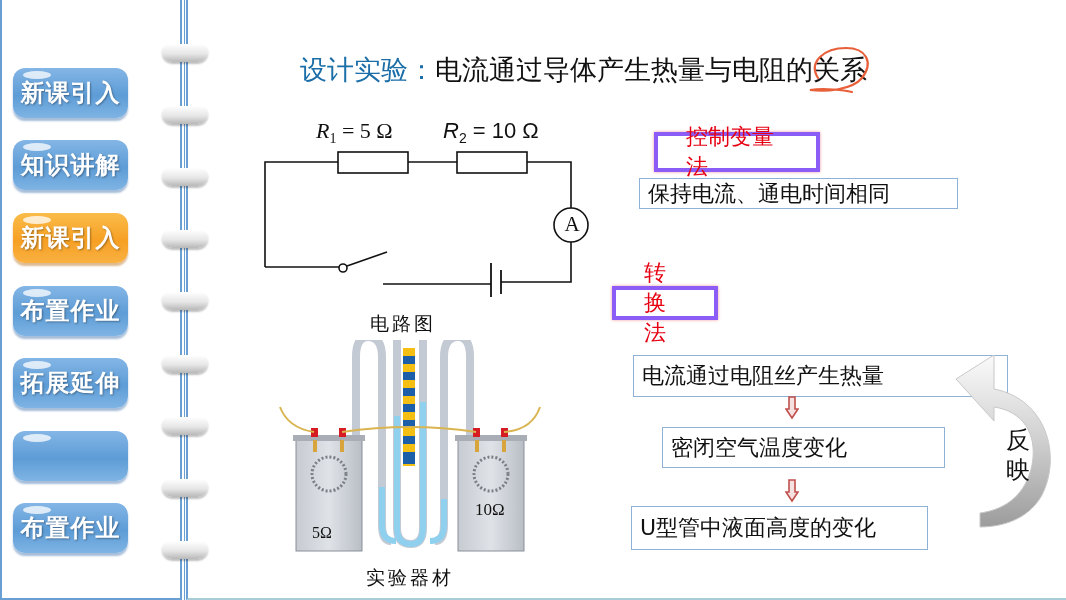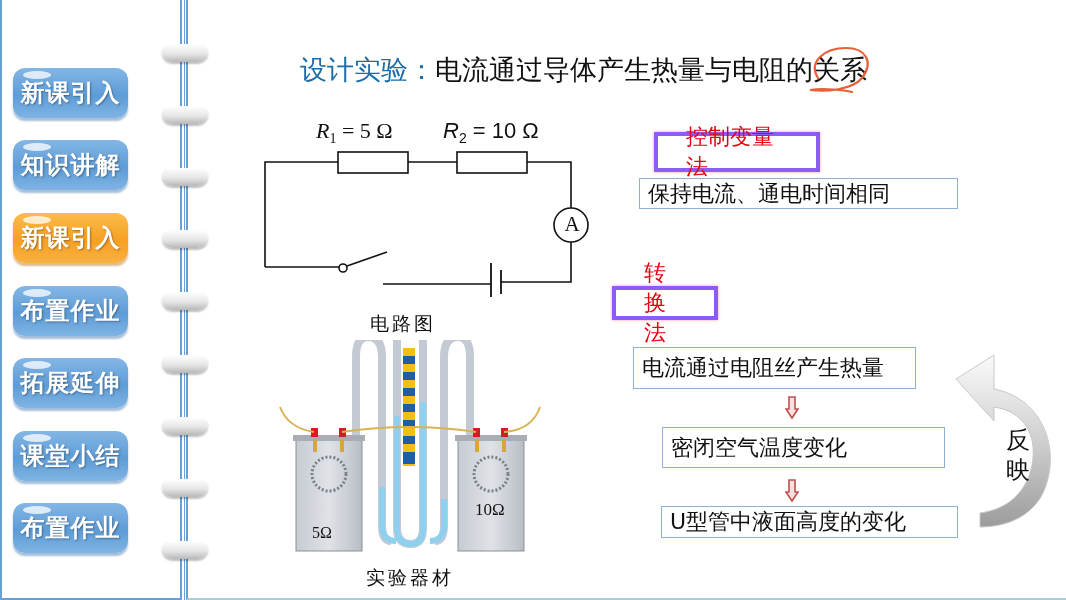--- a/index.html
+++ b/index.html
@@ -54,21 +54,20 @@
 <div class="nav-btn blue" style="top:286px">
     <div class="gloss"></div>
     <span class="lbl">布置作业</span>
   </div>
 <div class="nav-btn blue" style="top:358px">
     <div class="gloss"></div>
     <span class="lbl">拓展延伸</span>
   </div>
 <div class="nav-btn blue" style="top:431px">
     <div class="gloss"></div>
-    <span class="lbl">课堂小结</span>
   </div>
 <div class="nav-btn blue" style="top:503px">
     <div class="gloss"></div>
     <span class="lbl">布置作业</span>
   </div>
 
 <div id="title">
   <span class="hl">设计实验：</span><span>电流通过导体产生热量与电阻的关系</span>
 </div>
 <svg style="position:absolute;left:790px;top:40px" width="90" height="62">
@@ -160,29 +159,29 @@
   <path d="M20,67 Q28,88 54,92 M82,92 Q150,82 216,92 M244,92 Q272,90 280,67" fill="none" stroke="#d9b450" stroke-width="2"></path>
 </svg>
 <div style="position:absolute;left:312px;top:524px;font-family:'Liberation Serif',serif;font-size:16px;color:#111;">5Ω</div>
 <div style="position:absolute;left:475px;top:500px;font-family:Liberation Serif, serif;font-size:17px;color:#111;">10Ω</div>
 <div class="cap" style="left:366px;top:565px">实验器材</div>
 
 <div class="tag" style="left:638px;top:132px;width:166px;height:40px">控制变量法</div>
 <div class="box" style="left:639px;top:178px;width:319px;height:31px">保持电流、通电时间相同</div>
 
 <div class="tag" style="left:596px;top:286px;width:106px;height:34px">转换法</div>
-<div class="box" style="left:633px;top:347px;width:283px;height:42px">电流通过电阻丝产生热量</div>
+<div class="box" style="left:633px;top:355px;width:375px;height:42px">电流通过电阻丝产生热量</div>
 <svg class="arrow-down" style="left:785px;top:396px" viewBox="0 0 14 24">
     <path d="M4,1 H10 V13 H13 L7,22 L1,13 H4 Z" fill="#f6e1e1" stroke="#c0504d" stroke-width="1.6"></path>
   </svg>
 <div class="box" style="left:662px;top:427px;width:283px;height:41px">密闭空气温度变化</div>
 <svg class="arrow-down" style="left:785px;top:479px" viewBox="0 0 14 24">
     <path d="M4,1 H10 V13 H13 L7,22 L1,13 H4 Z" fill="#f6e1e1" stroke="#c0504d" stroke-width="1.6"></path>
   </svg>
-<div class="box" style="left:661px;top:506px;width:297px;height:32px">U型管中液面高度的变化</div>
+<div class="box" style="left:631px;top:506px;width:297px;height:44px">U型管中液面高度的变化</div>
 
 <svg style="position:absolute;left:950px;top:355px" width="110" height="185">
   <defs>
     <linearGradient id="arr" x1="0" y1="0" x2="0" y2="1">
         <stop offset="0" stop-color="#fafafa"></stop>
         <stop offset=".5" stop-color="#cfcfcf"></stop>
         <stop offset="1" stop-color="#9c9c9c"></stop>
       </linearGradient>
   </defs>
   <path d="M44,34 C96,44 112,100 92,140 C80,162 56,172 30,172 L30,158 C58,154 76,138 82,110 C88,78 72,56 44,52 L44,66 L6,24 L44,0 Z" fill="url(#arr)" stroke="#c8c8c8" stroke-width="1"></path>

